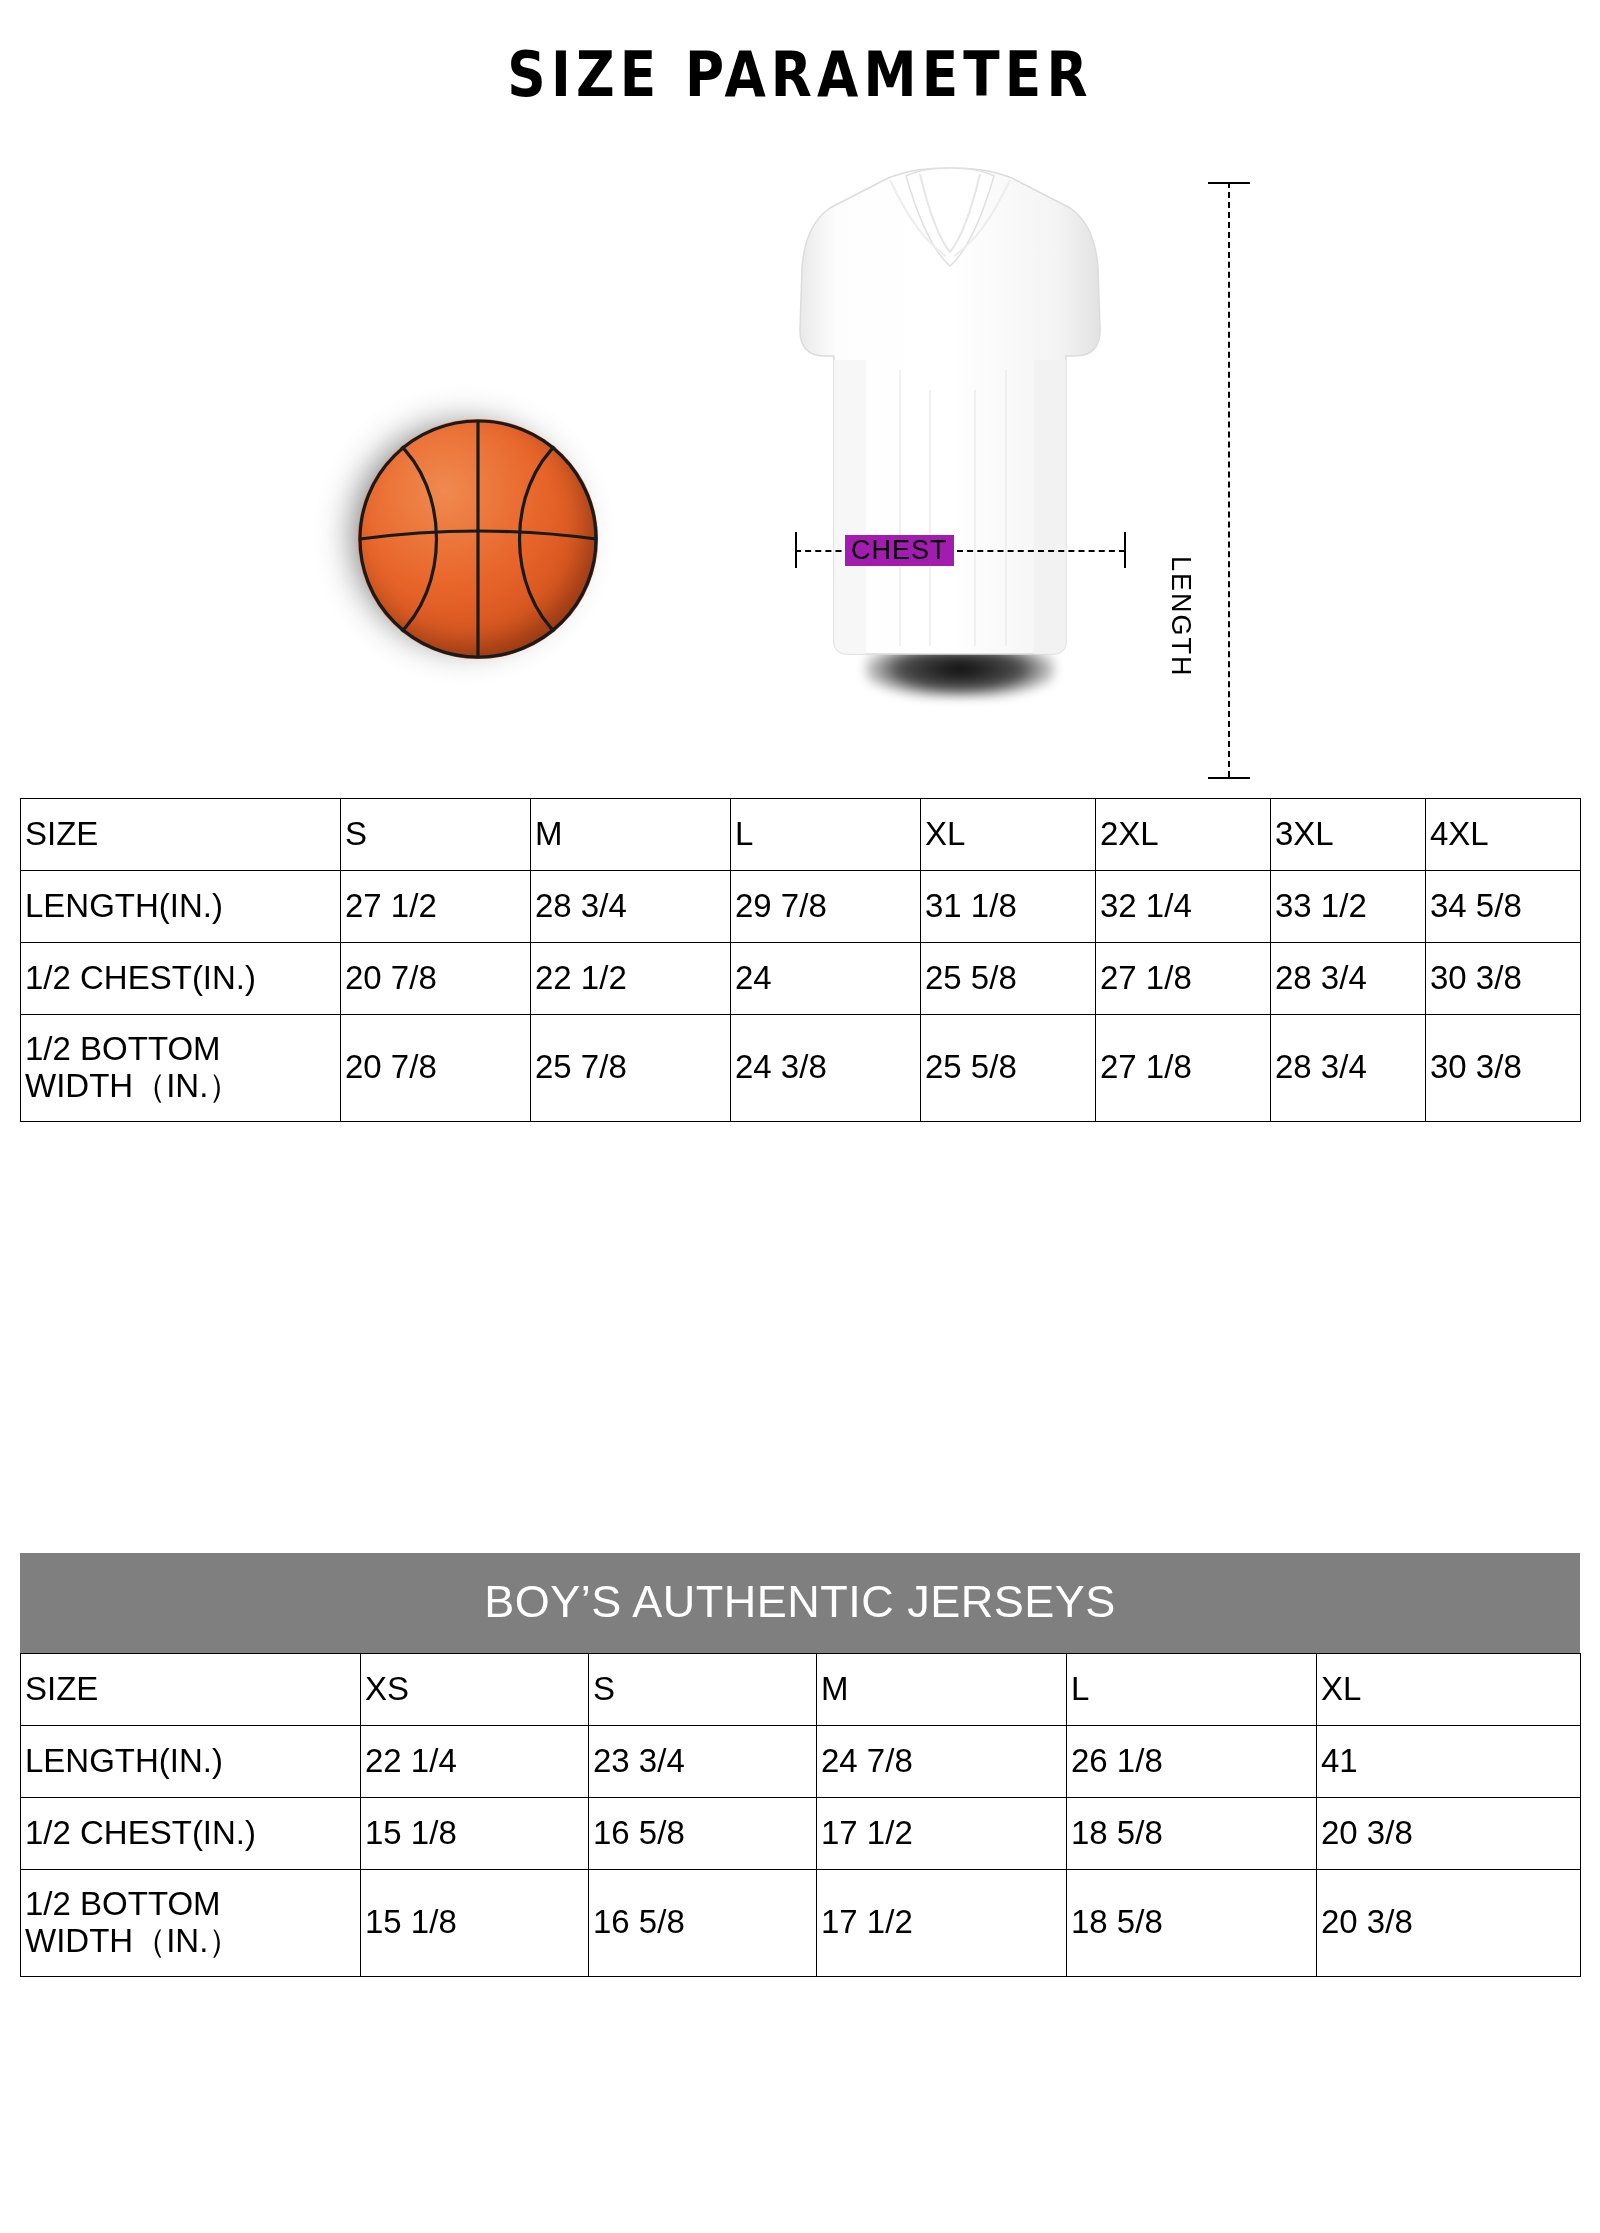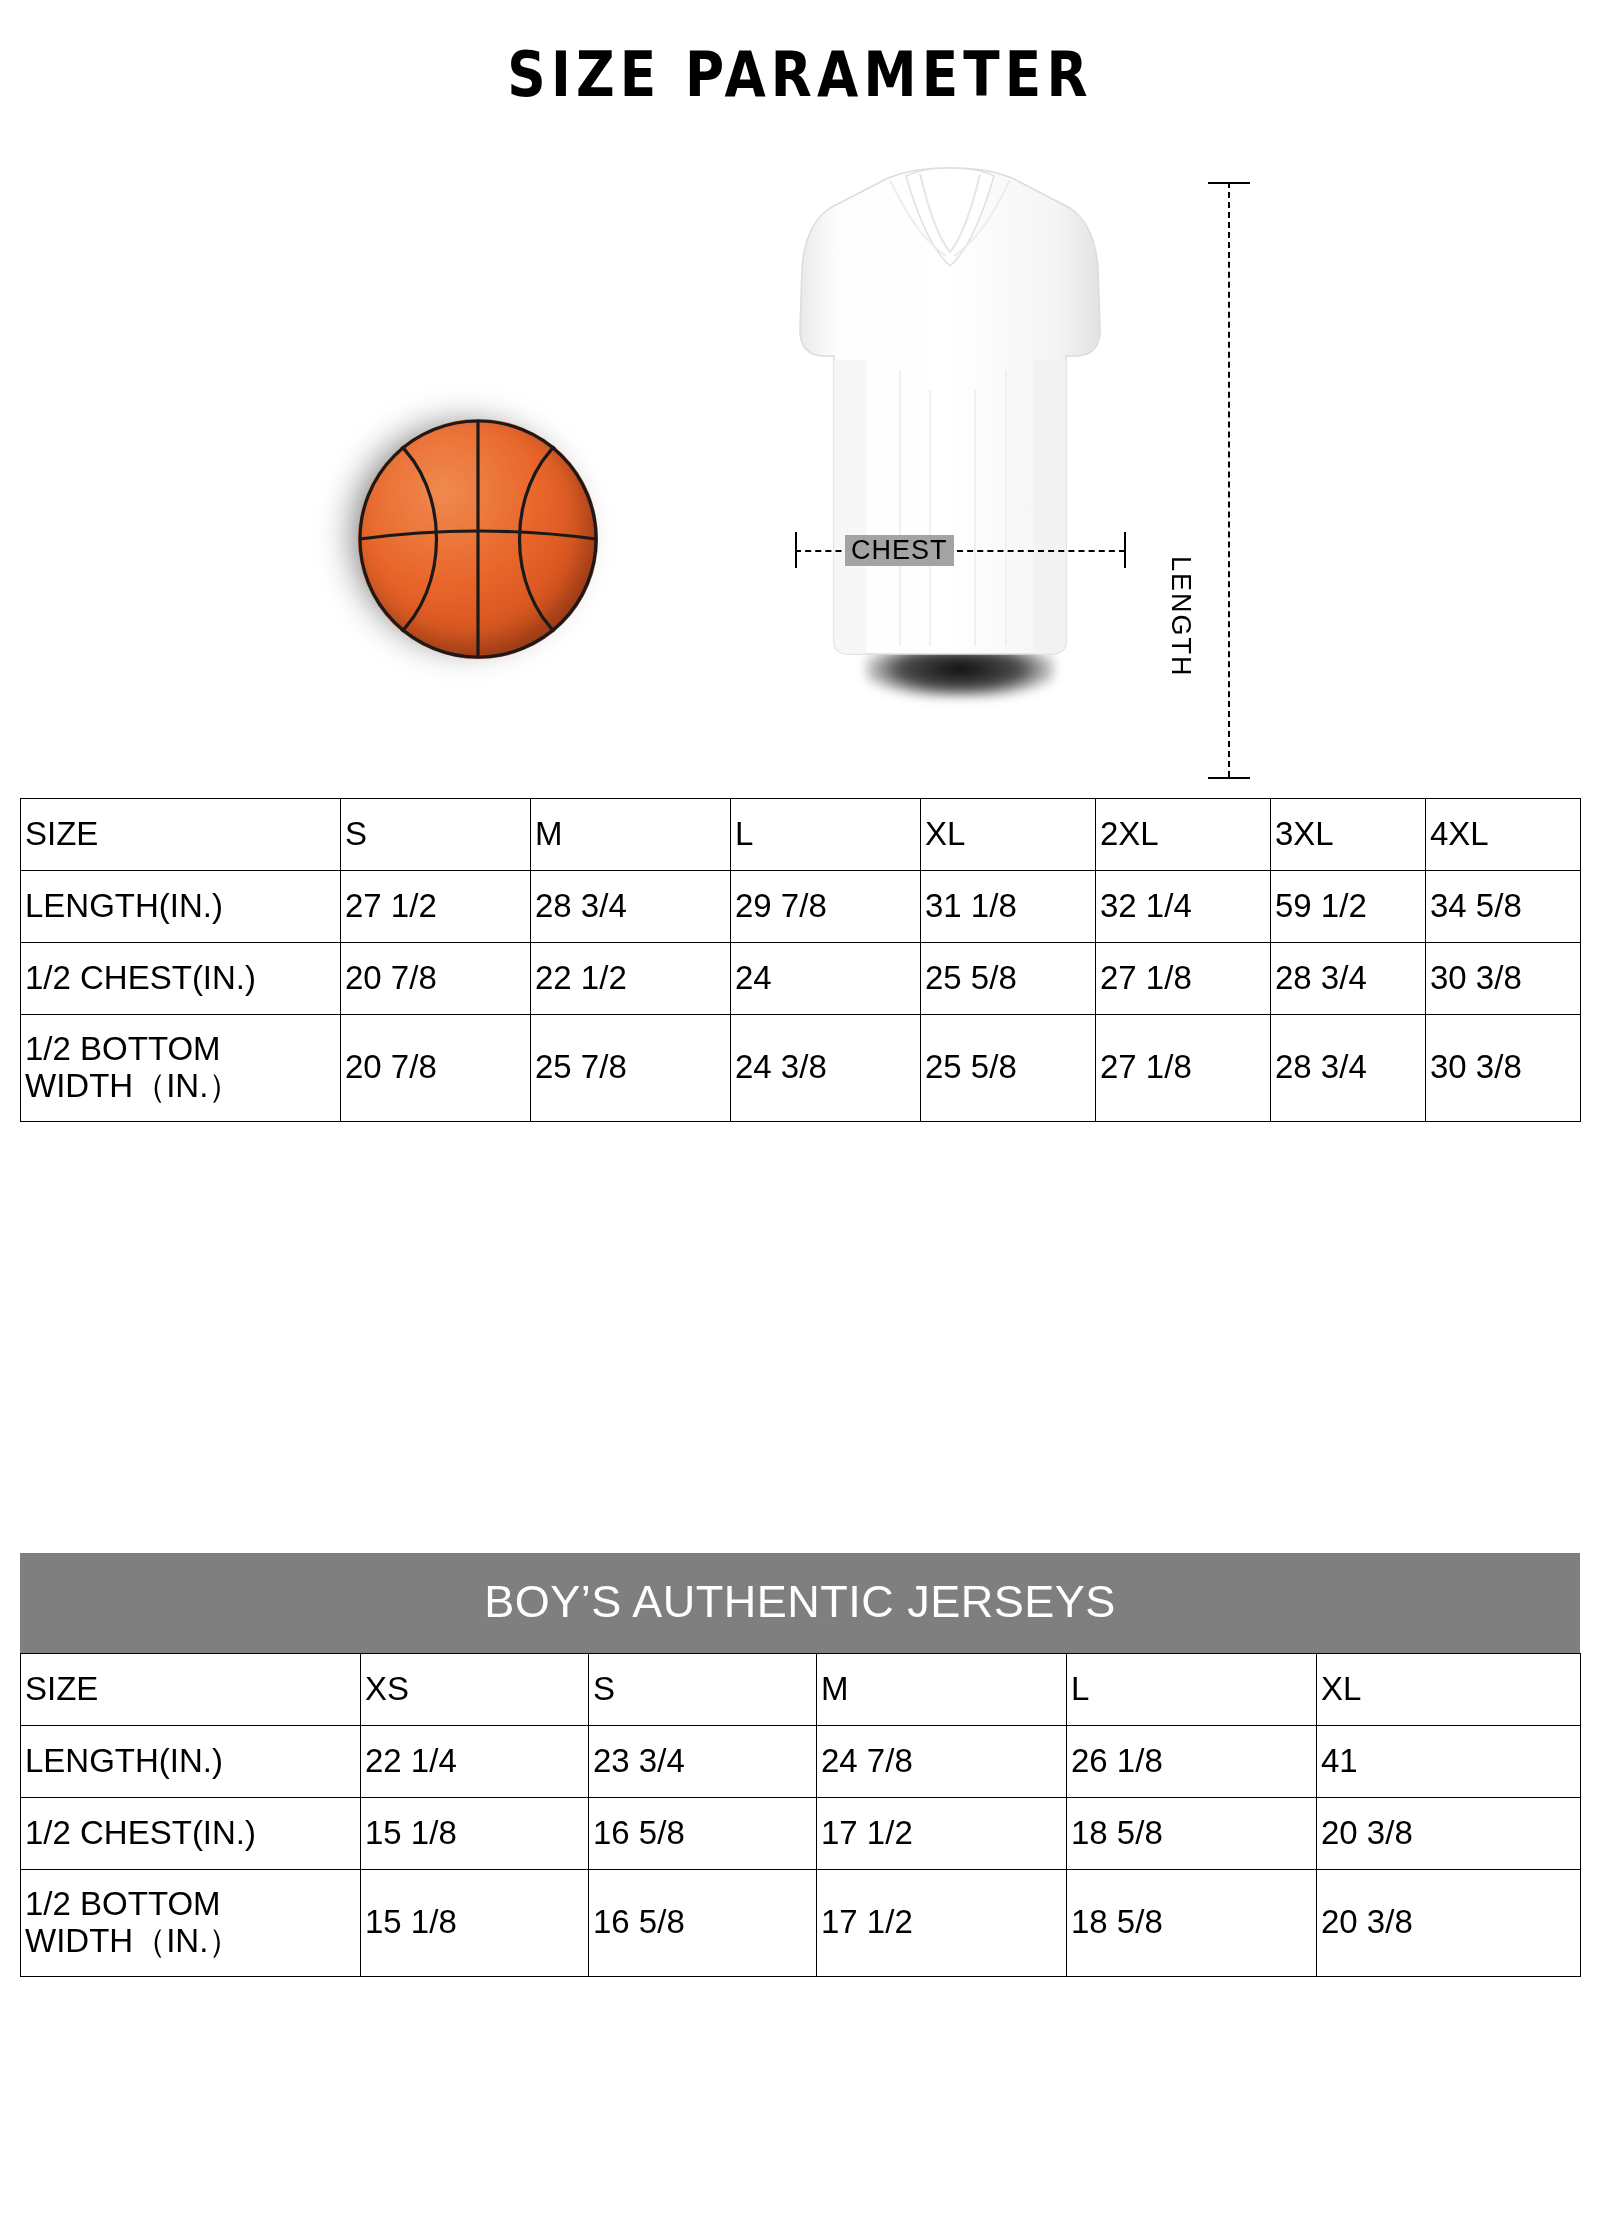--- a/index.html
+++ b/index.html
@@ -95,21 +95,21 @@
   .jersey svg { position: absolute; left: 0; top: 0; }
 
   
   .chest-label {
     position: absolute;
     left: 845px;
     top: 385px;
     font-size: 27px;
     letter-spacing: 1px;
     font-family: "Liberation Sans", sans-serif;
-    background: #a3a3a3;
+    background: #a21caf;
     padding: 0 6px;
   }
   .chest-line {
     position: absolute;
     left: 795px;
     top: 400px;
     width: 330px;
     border-top: 2px dashed #000;
   }
   .chest-cap-l, .chest-cap-r {
@@ -309,21 +309,21 @@
         <td>3XL</td>
         <td>4XL</td>
       </tr>
       <tr>
         <td>LENGTH(IN.)</td>
         <td>27  1/2</td>
         <td>28  3/4</td>
         <td>29  7/8</td>
         <td>31  1/8</td>
         <td>32  1/4</td>
-        <td>59  1/2</td>
+        <td>33  1/2</td>
         <td>34  5/8</td>
       </tr>
       <tr>
         <td>1/2 CHEST(IN.)</td>
         <td>20  7/8</td>
         <td>22  1/2</td>
         <td>24</td>
         <td>25  5/8</td>
         <td>27  1/8</td>
         <td>28  3/4</td>

